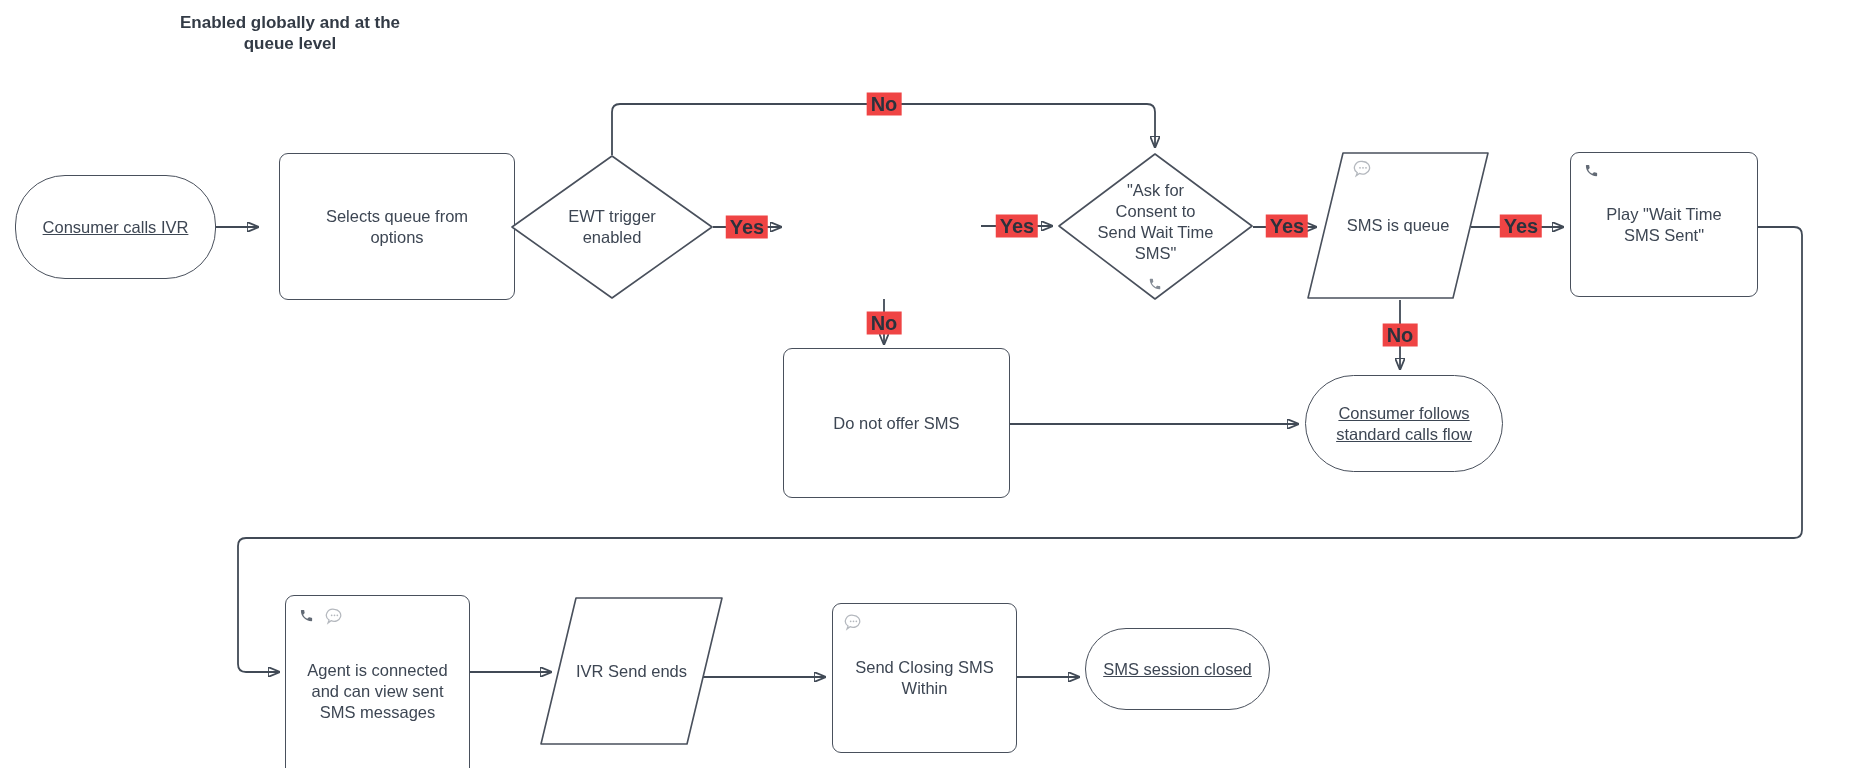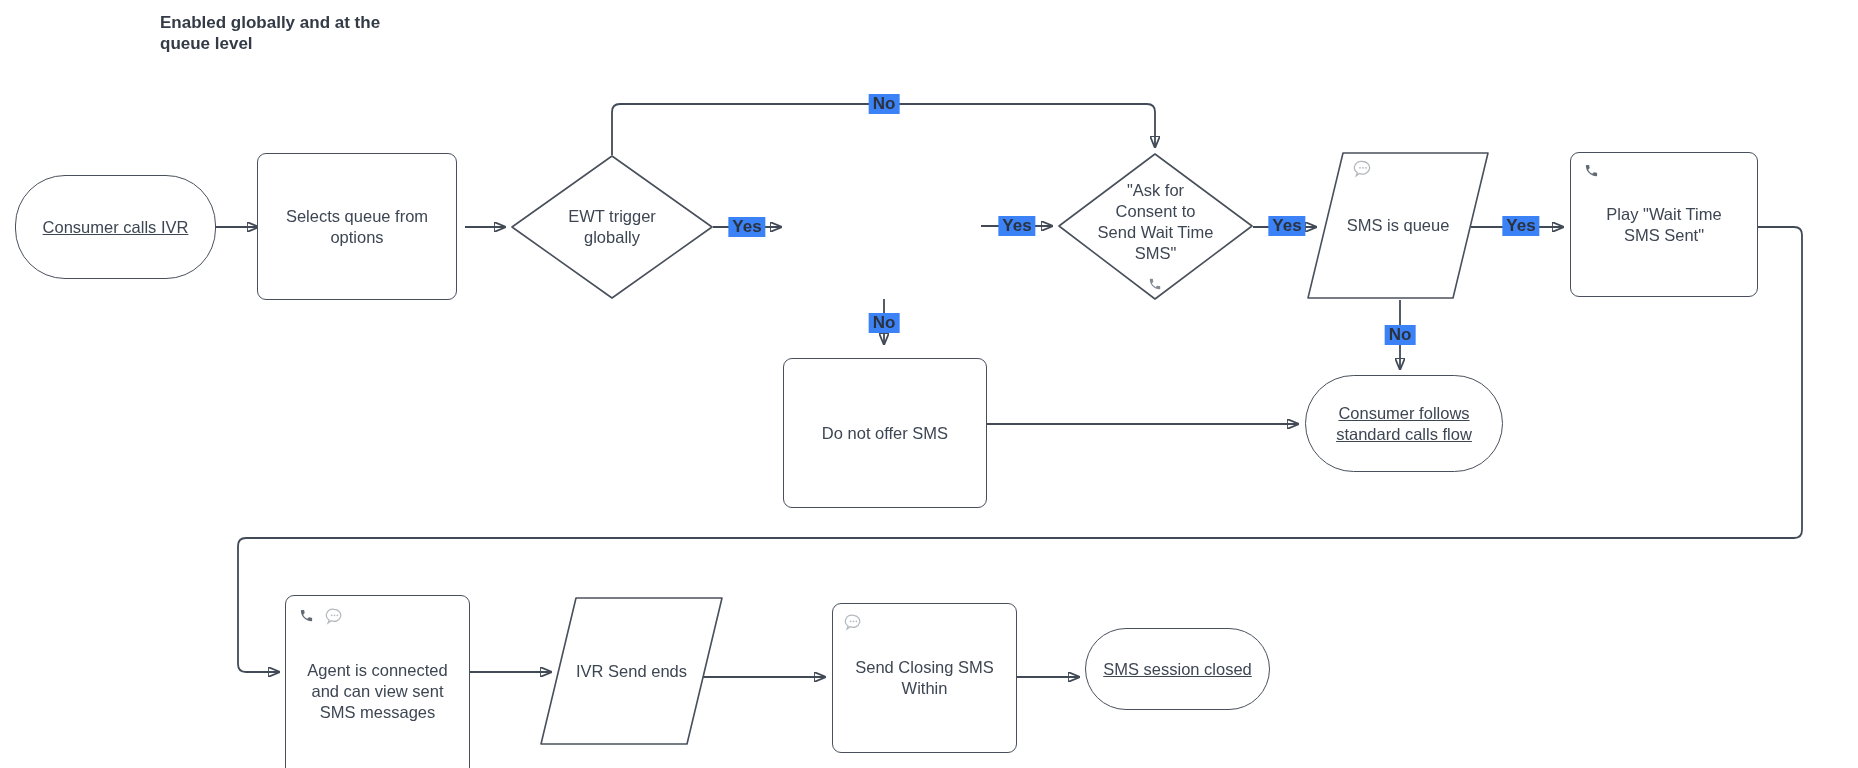--- a/index.html
+++ b/index.html
@@ -10,23 +10,23 @@
   #edges path{fill:none;stroke:#414a56;stroke-width:1.8px;}
   .node{position:absolute;display:flex;align-items:center;justify-content:center;
         box-sizing:border-box;color:#3d4653;font-size:16.5px;line-height:21px;
         text-align:center;background:#ffffff;}
   .rect{border:1.6px solid #49505c;border-radius:9px;}
   .pill{border:1.6px solid #49505c;border-radius:50px;text-decoration:underline;}
   .shapebox{background:transparent;border:none;}
   .shapebox svg.shape{position:absolute;left:0;top:0;width:100%;height:100%;}
   .shapebox svg.shape polygon{fill:#ffffff;stroke:#49505c;stroke-width:1.6;stroke-linejoin:round;}
   .lbl{position:relative;z-index:2;}
-  .edge-label{position:absolute;transform:translate(-50%,-50%);background:#3b82f6;
-        padding:0 4px;font-weight:bold;font-size:17px;color:#2b323d;z-index:3;}
-  .title{position:absolute;left:160px;top:12px;width:260px;text-align:left;
+  .edge-label{position:absolute;transform:translate(-50%,-50%);background:#ef4444;
+        padding:0 4px;font-weight:bold;font-size:20px;color:#2b323d;z-index:3;}
+  .title{position:absolute;left:160px;top:12px;width:260px;text-align:center;
         font-weight:bold;font-size:17px;line-height:21px;color:#333b46;}
   .icon{position:absolute;z-index:2;}
 </style>
 </head>
 <body>
 
 <div id="canvas">
 
   <svg id="edges" width="1858" height="768" viewBox="0 0 1858 768">
     <defs>
@@ -49,29 +49,29 @@
     <path d="M701,677 H824" marker-end="url(#arr)"></path>
     <path d="M1017,677 H1078" marker-end="url(#arr)"></path>
   </svg>
 
   <div class="title">Enabled globally and at the queue level</div>
 
   <div class="node pill" style="left:15px;top:175px;width:201px;height:104px">
     <div class="lbl" style="max-width:150px">Consumer calls IVR</div>
   </div>
 
-  <div class="node rect" style="left:257px;top:153px;width:200px;height:147px">
+  <div class="node rect" style="left:279px;top:153px;width:236px;height:147px">
     <div class="lbl" style="max-width:160px">Selects queue from options</div>
   </div>
 
   <div class="node shapebox" style="left:511px;top:155px;width:202px;height:144px">
     <svg class="shape" viewBox="0 0 202 144" preserveAspectRatio="none">
       <polygon points="101,1 201,72 101,143 1,72"></polygon>
       </svg>
-    <div class="lbl" style="max-width:120px">EWT trigger globally</div>
+    <div class="lbl" style="max-width:120px">EWT trigger enabled</div>
   </div>
 
 
   <div class="node shapebox" style="left:1058px;top:153px;width:195px;height:147px">
     <svg class="shape" viewBox="0 0 195 147" preserveAspectRatio="none">
       <polygon points="97,1 194,73 97,146 1,73"></polygon>
       </svg>
     <div class="lbl" style="max-width:118px;margin-top:-10px">"Ask for Consent to Send Wait Time SMS"</div>
     <svg class="icon" style="left:90px;top:124px;width:14px;height:14px" viewBox="0 0 24 24">
       <path fill="#848b95" d="M6.62 10.79c1.44 2.83 3.76 5.14 6.59 6.59l2.2-2.2c.27-.27.67-.36 1.02-.24 1.12.37 2.33.57 3.57.57.55 0 1 .45 1 1V20c0 .55-.45 1-1 1-9.39 0-17-7.61-17-17 0-.55.45-1 1-1h3.5c.55 0 1 .45 1 1 0 1.25.2 2.45.57 3.57.11.35.03.74-.25 1.02l-2.2 2.2z"></path>
@@ -91,21 +91,21 @@
       </svg>
   </div>
 
   <div class="node rect" style="left:1570px;top:152px;width:188px;height:145px">
     <div class="lbl" style="max-width:145px">Play "Wait Time SMS Sent"</div>
     <svg class="icon" style="left:13px;top:10px;width:15px;height:15px" viewBox="0 0 24 24">
       <path fill="#626a75" d="M6.62 10.79c1.44 2.83 3.76 5.14 6.59 6.59l2.2-2.2c.27-.27.67-.36 1.02-.24 1.12.37 2.33.57 3.57.57.55 0 1 .45 1 1V20c0 .55-.45 1-1 1-9.39 0-17-7.61-17-17 0-.55.45-1 1-1h3.5c.55 0 1 .45 1 1 0 1.25.2 2.45.57 3.57.11.35.03.74-.25 1.02l-2.2 2.2z"></path>
       </svg>
   </div>
 
-  <div class="node rect" style="left:783px;top:358px;width:204px;height:150px">
+  <div class="node rect" style="left:783px;top:348px;width:227px;height:150px">
     <div class="lbl" style="max-width:170px">Do not offer SMS</div>
   </div>
 
   <div class="node pill" style="left:1305px;top:375px;width:198px;height:97px">
     <div class="lbl" style="max-width:172px">Consumer follows standard calls flow</div>
   </div>
 
   <div class="node rect" style="left:285px;top:595px;width:185px;height:192px">
     <div class="lbl" style="max-width:160px">Agent is connected and can view sent SMS messages</div>
     <svg class="icon" style="left:13px;top:12px;width:15px;height:15px" viewBox="0 0 24 24">

